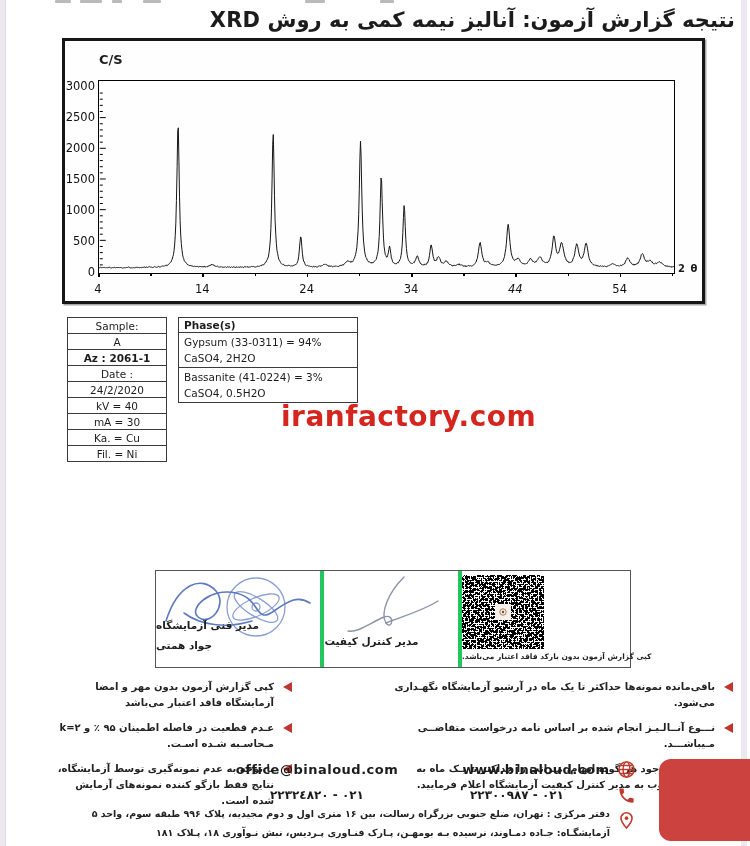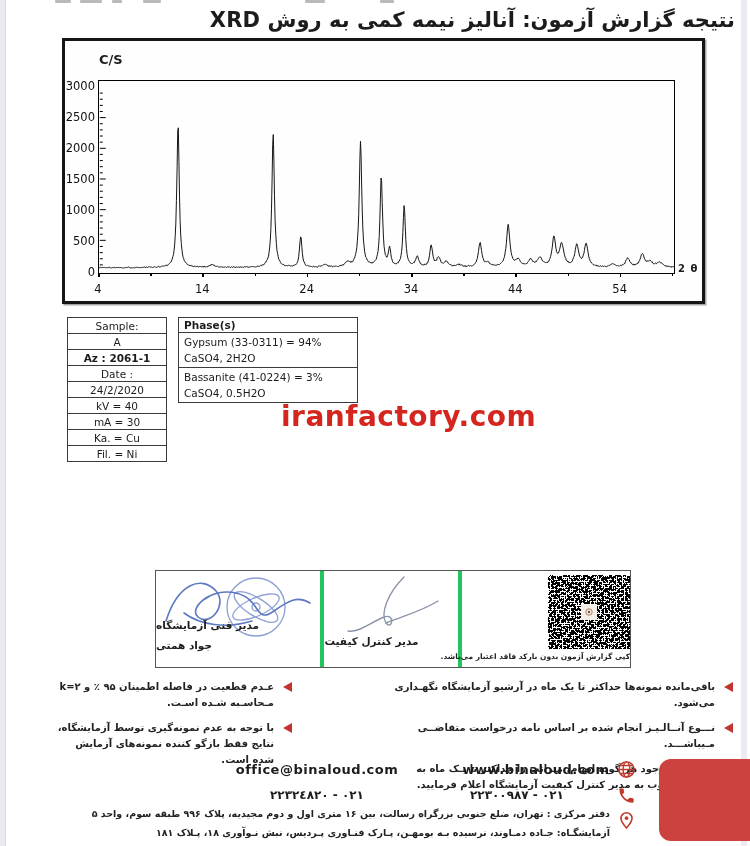--- a/index.html
+++ b/index.html
@@ -55,21 +55,21 @@
 
   
   .sig-table {
     position:absolute; left:155px; top:570px; width:476px; height:98px;
     display:flex; border:1px solid #555; background:#fff;
   }
   .sig-cell { position:relative; height:100%; }
   .sig-cell + .sig-cell { border-left:4px solid #22c55e; }
   .sig-cell-1 { width:165px; }
   .sig-cell-2 { width:138px; }
-  .sig-cell-3 { width:172px; display:flex; flex-direction:column; align-items:flex-end; }
+  .sig-cell-3 { width:172px; display:flex; flex-direction:column; align-items:flex-start; }
   .sig-svg { position:absolute; left:0; top:0; }
   .sig-title { position:absolute; width:100%; text-align:left; direction:rtl; font-size:10.5px; font-weight:bold; color:#1d1d1d; }
   .sig-t1 { top:48px; }
   .sig-n1 { top:68px; }
   .sig-t2 { top:64px; }
   .barcode-wrap { margin-top:4px; width:82px; height:74px; }
   .barcode-caption { margin-top:3px; direction:rtl; font-size:7.5px; font-weight:bold; color:#222; white-space:nowrap; }
 
   
   .notes-col { position:absolute; top:679px; direction:rtl; }
@@ -168,21 +168,21 @@
         <div class="ytick-label" style="top: 131px;">1500</div>
         <div class="ytick-label" style="top: 100px;">2000</div>
         <div class="ytick-label" style="top: 69px;">2500</div>
         <div class="ytick-label" style="top: 38px;">3000</div>
       </div>
     <div>
         <div class="xtick-label" style="left: 20px;">4</div>
         <div class="xtick-label" style="left: 124.34px;">14</div>
         <div class="xtick-label" style="left: 228.68px;">24</div>
         <div class="xtick-label" style="left: 333.02px;">34</div>
-        <div class="xtick-label" style="left: 437.36px;">44</div>
+        <div class="xtick-label" style="left: 437.36px; font-style: italic;">44</div>
         <div class="xtick-label" style="left: 541.7px;">54</div>
       </div>
     <div>
         <div class="xtick-mark" style="left: 33px; height: 4px;"></div>
         <div class="xtick-mark" style="left: 85.17px; height: 3px;"></div>
         <div class="xtick-mark" style="left: 137.34px; height: 4px;"></div>
         <div class="xtick-mark" style="left: 189.51px; height: 3px;"></div>
         <div class="xtick-mark" style="left: 241.68px; height: 4px;"></div>
         <div class="xtick-mark" style="left: 293.85px; height: 3px;"></div>
         <div class="xtick-mark" style="left: 346.02px; height: 4px;"></div>
@@ -308,20 +308,24 @@
         <span class="note-text">نـــوع آنــالـیـز انجام شده بر اساس نامه درخواست متقاضــی مـیباشـــد.</span>
       </div>
       <div class="note">
         <span class="tri"></span>
         <span class="note-text">در صورت وجود هر گونه ابهام، مـراتب را حداکثر تا یـک ماه به صورت مکتوب به مدیر کنترل کیفیت آزمایشگاه اعلام فرمایید.</span>
       </div>
     </div>
   <div class="notes-col notes-left">
       <div class="note">
         <span class="tri"></span>
+        <span class="note-text">کپی گزارش آزمون بدون مهر و امضا آزمایشگاه فاقد اعتبار می‌باشد</span>
+      </div>
+      <div class="note">
+        <span class="tri"></span>
         <span class="note-text">عـدم قطعیت در فاصله اطمینان ۹۵ ٪ و k=۲ مـحاسـبه شـده اسـت.</span>
       </div>
       <div class="note">
         <span class="tri"></span>
         <span class="note-text">با توجه به عدم نمونه‌گیری توسط آزمایشگاه، نتایج فقط بازگو کننده نمونه‌های آزمایش شده است.</span>
       </div>
     </div>
 
   <div class="f-block f-email">office@binaloud.com</div>
   <div class="f-block f-web">www.binaloud.com</div>

